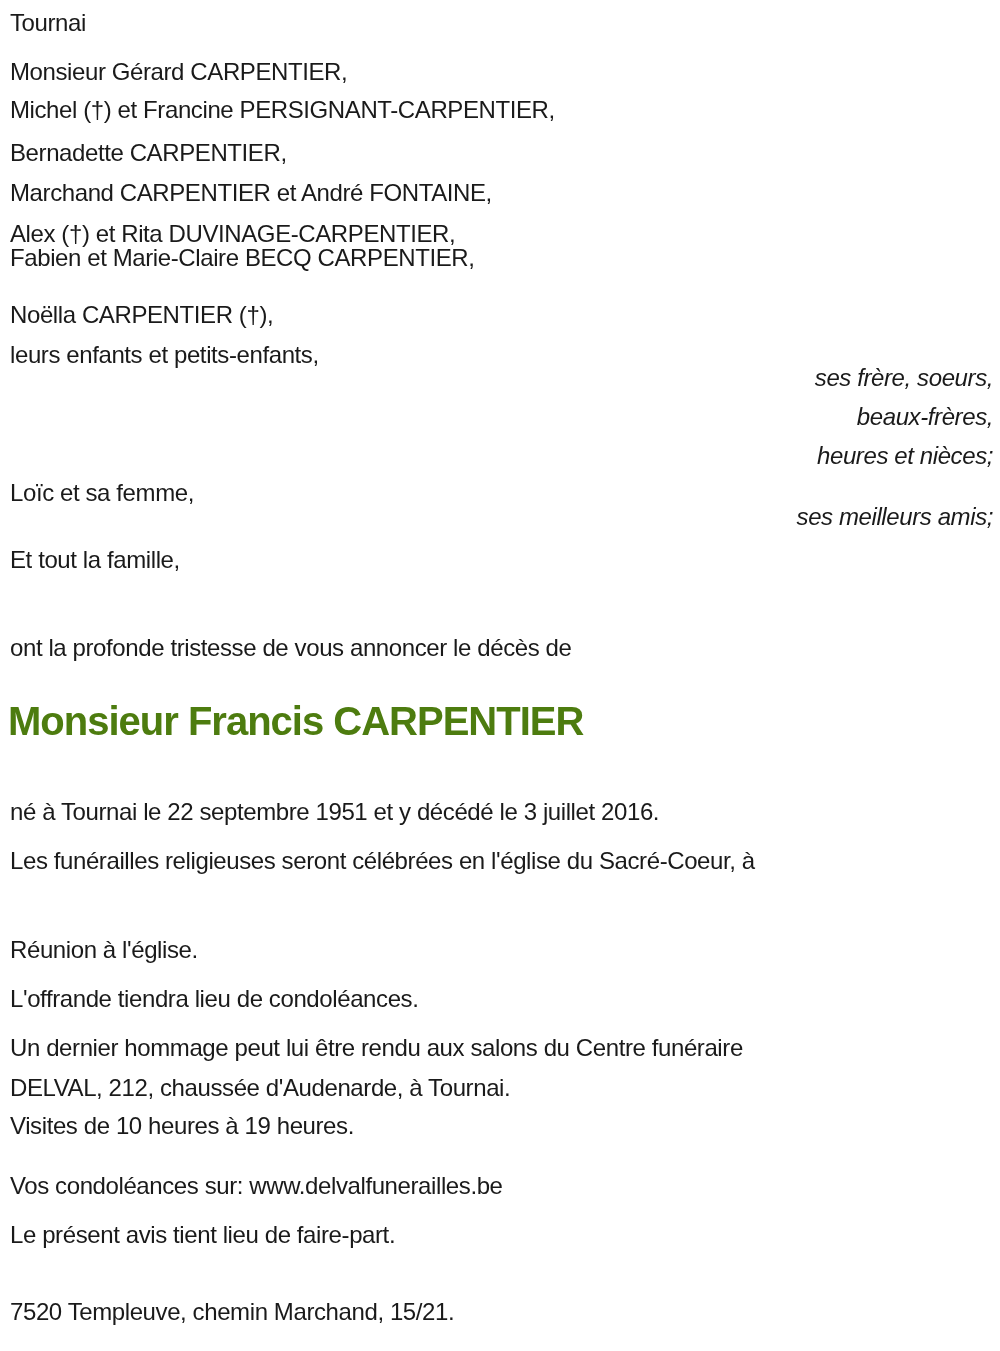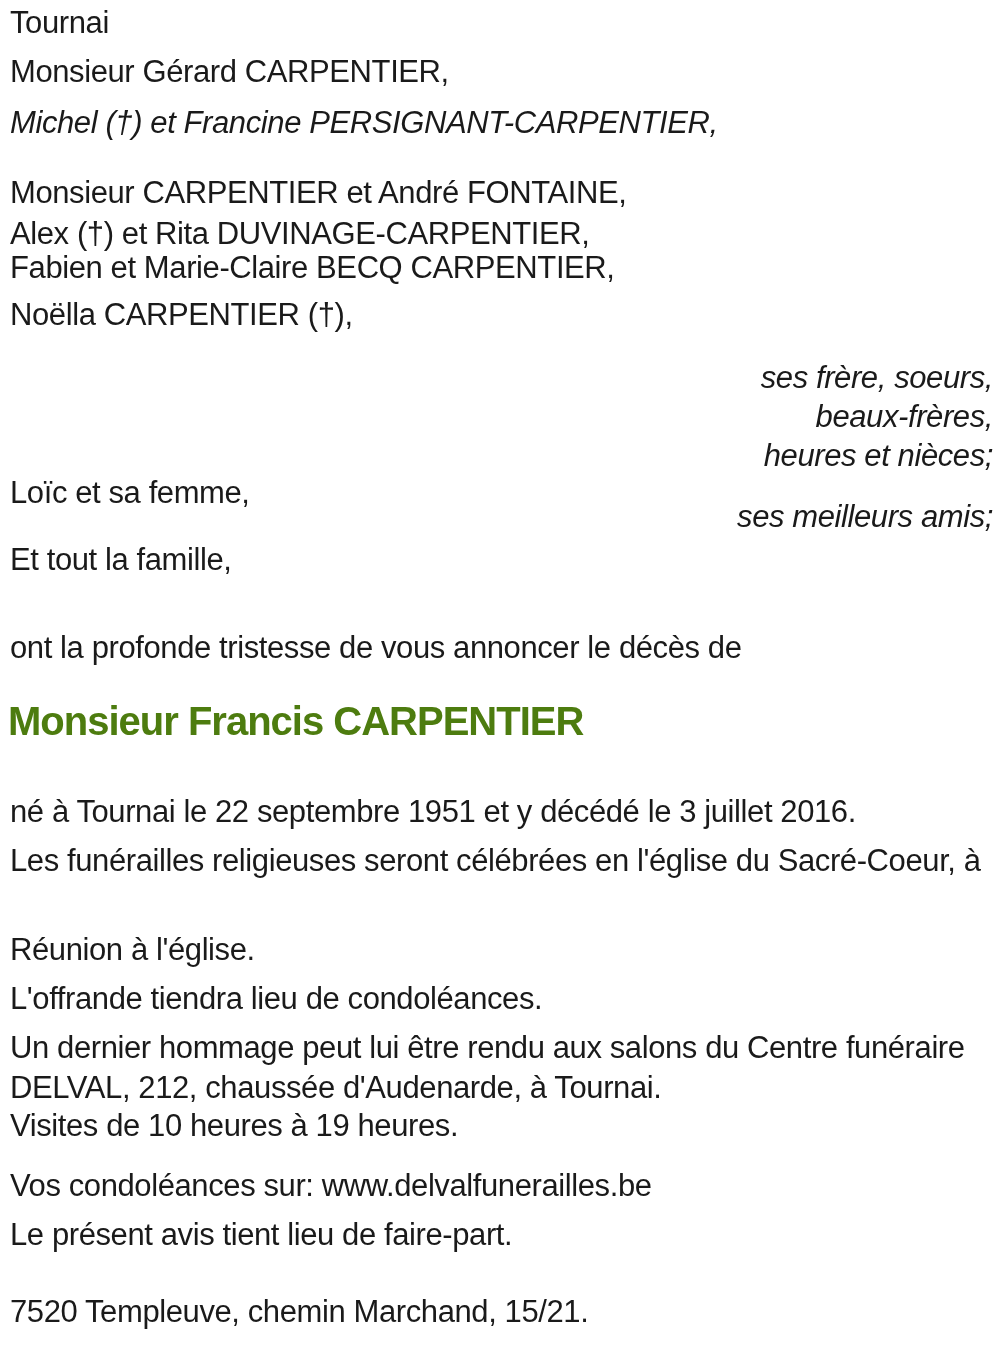--- a/index.html
+++ b/index.html
@@ -12,21 +12,21 @@
     width: 1000px;
     height: 1351px;
     background: #ffffff;
     overflow: hidden;
     font-family: "Liberation Sans", "DejaVu Sans", sans-serif;
     color: #1a1a1a;
   }
   .line {
     position: absolute;
     left: 10px;
-    font-size: 31px;
+    font-size: 24px;
     line-height: 27px;
     letter-spacing: -0.4px;
     white-space: nowrap;
     color: #1a1a1a;
   }
   .line.right {
     left: auto;
     right: 7px;
     font-style: italic;
     text-align: right;
@@ -43,25 +43,27 @@
   }
 </style>
 </head>
 <body>
 
 <div class="page">
 
   <div class="line" style="top: 9px;">Tournai</div>
 
   <div class="line" style="top: 58px;">Monsieur Gérard CARPENTIER,</div>
-  <div class="line" style="top: 109px; font-style: italic;">Michel (†) et Francine PERSIGNANT-CARPENTIER,</div>
-  <div class="line" style="top: 179px;">Monsieur CARPENTIER et André FONTAINE,</div>
+  <div class="line" style="top: 96px;">Michel (†) et Francine PERSIGNANT-CARPENTIER,</div>
+  <div class="line" style="top: 139px;">Bernadette CARPENTIER,</div>
+  <div class="line" style="top: 179px;">Marchand CARPENTIER et André FONTAINE,</div>
   <div class="line" style="top: 220px;">Alex (†) et Rita DUVINAGE-CARPENTIER,</div>
-  <div class="line" style="top: 254px;">Fabien et Marie-Claire BECQ CARPENTIER,</div>
+  <div class="line" style="top: 244px;">Fabien et Marie-Claire BECQ CARPENTIER,</div>
   <div class="line" style="top: 301px;">Noëlla CARPENTIER (†),</div>
+  <div class="line" style="top: 341px;">leurs enfants et petits-enfants,</div>
 
   <div class="line right" style="top: 364px;">ses frère, soeurs,</div>
   <div class="line right" style="top: 403px;">beaux-frères,</div>
   <div class="line right" style="top: 442px;">heures et nièces;</div>
 
   <div class="line" style="top: 479px;">Loïc et sa femme,</div>
   <div class="line right" style="top: 503px;">ses meilleurs amis;</div>
 
   <div class="line" style="top: 546px;">Et tout la famille,</div>
 

